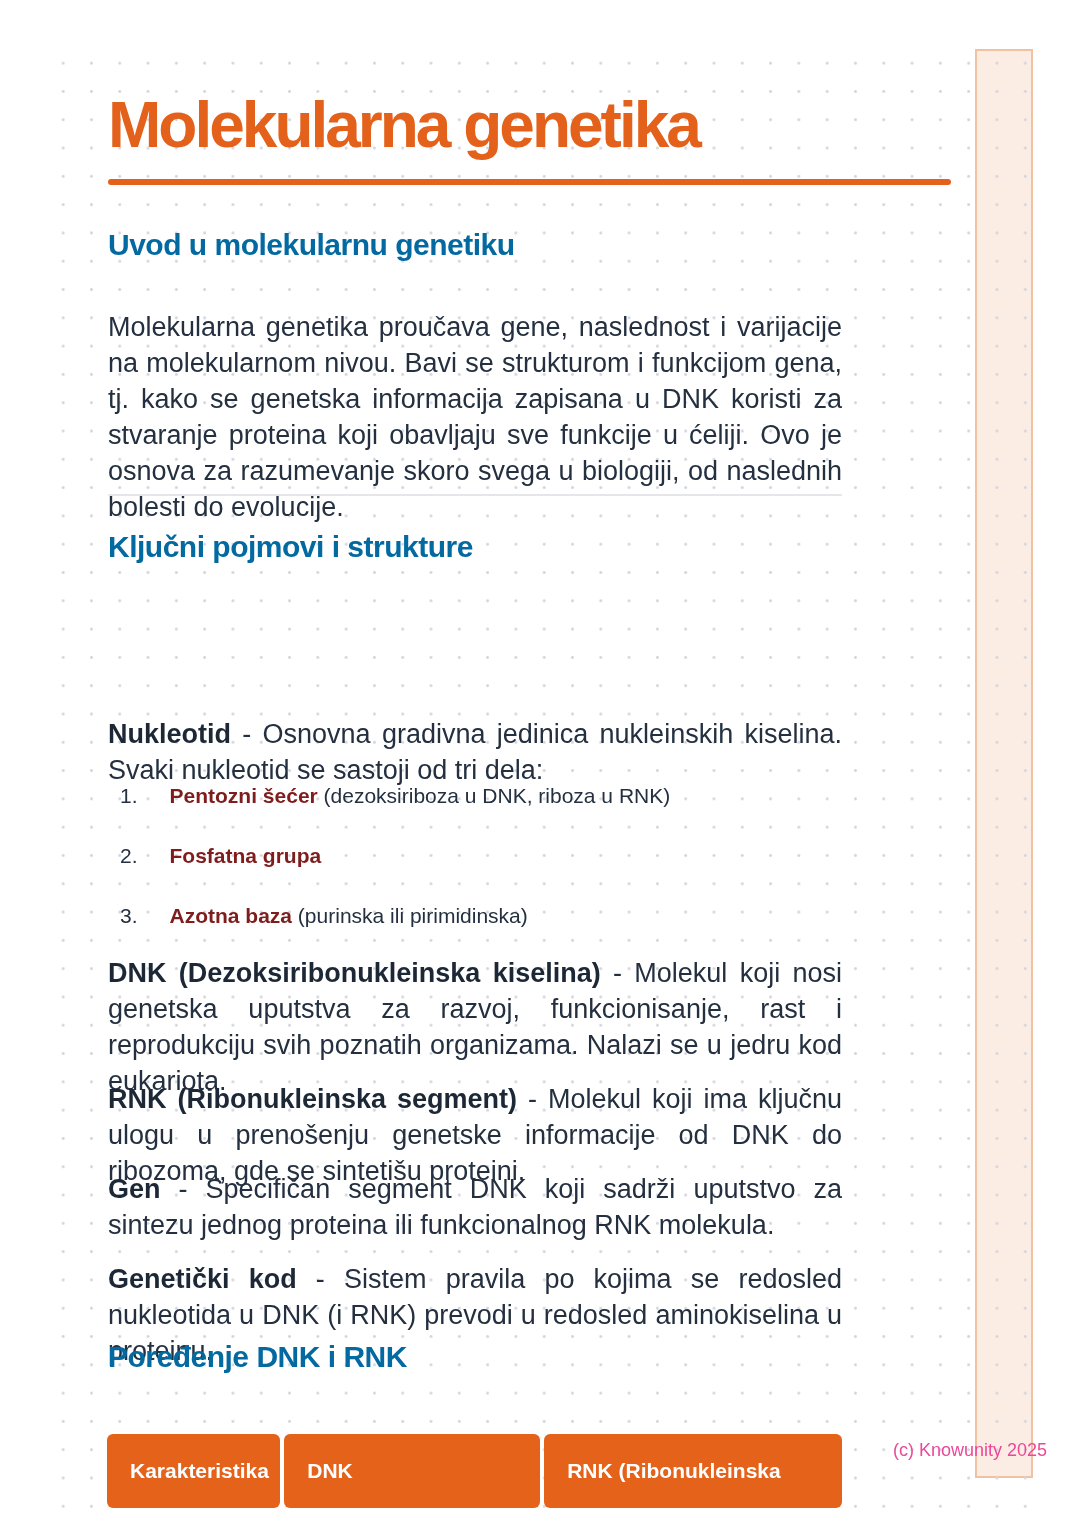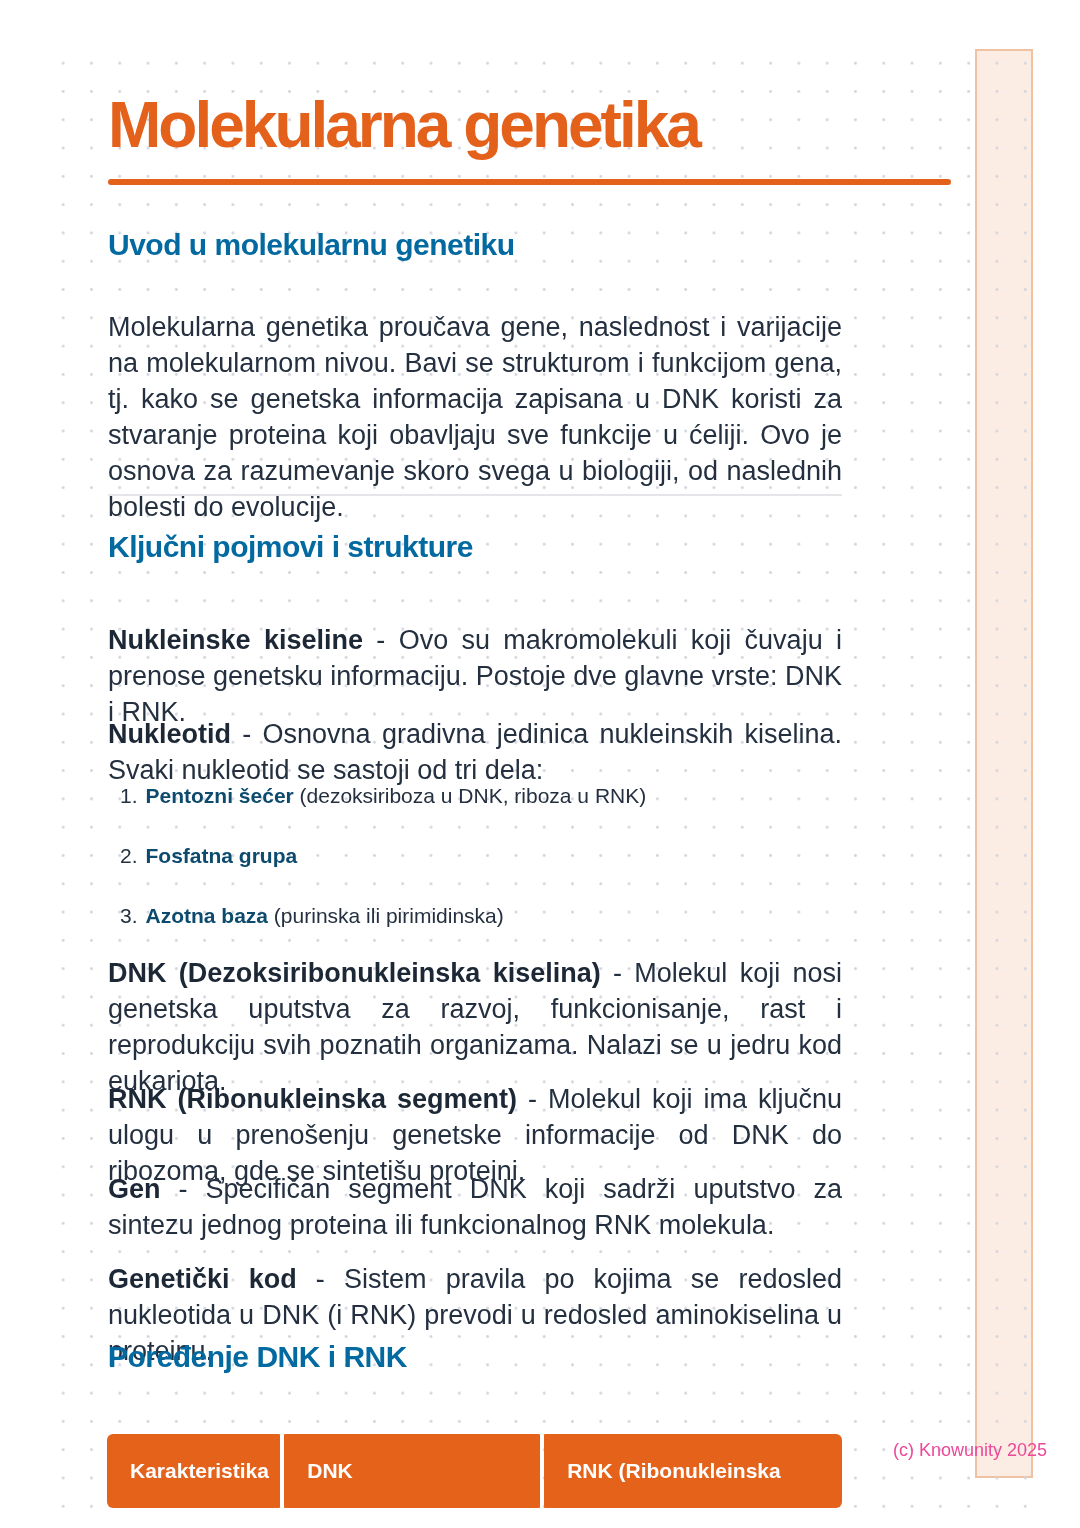--- a/index.html
+++ b/index.html
@@ -61,31 +61,31 @@
   .divider{
     position:absolute;left:93px;top:494px;width:734px;height:2px;
     background:#e4e6ea;border-radius:1px;
   }
   .olist{
     position:absolute;left:105px;top:778px;width:722px;
     font-size:21px;color:#243040;
   }
   .olist .li{height:36px;line-height:36px;margin-bottom:24px;white-space:nowrap;}
   .olist .li-num{margin-right:8px;}
-  .olist .li b{font-weight:700;color:#0c4a6e;}
+  .olist .li b{font-weight:700;color:#7f1d1d;margin-left:24px;}
   .table-header{
     position:absolute;left:92px;top:1402px;width:735px;height:74px;
     display:flex;gap:4px;margin-top:32px;
   }
   .th-cell{
     background:#e5621b;color:#ffffff;
     font-size:21px;font-weight:700;
     display:flex;align-items:center;
     padding-left:23px;box-sizing:border-box;
-    border-radius:1px;
+    border-radius:6px;
     overflow:hidden;white-space:nowrap;
   }
   .th-cell:first-child{border-top-left-radius:6px;border-bottom-left-radius:6px;width:181px;}
   .th-cell.c2{width:268px;}
   .th-cell.c3{width:312px;border-top-right-radius:6px;border-bottom-right-radius:6px;}
   .footer{
     position:absolute;left:893px;top:1440px;
     font-size:18px;color:#ec4899;white-space:nowrap;z-index:5;
   }
 </style>
@@ -104,21 +104,20 @@
     <div class="title-rule"></div>
 
     <div class="h2 h2-intro">Uvod u molekularnu genetiku</div>
 
     <p class="body-par p-intro">Molekularna genetika proučava gene, naslednost i varijacije na molekularnom nivou. Bavi se strukturom i funkcijom gena, tj. kako se genetska informacija zapisana u DNK koristi za stvaranje proteina koji obavljaju sve funkcije u ćeliji. Ovo je osnova za razumevanje skoro svega u biologiji, od naslednih bolesti do evolucije.</p>
 
     <div class="divider"></div>
 
     <div class="h2 h2-key">Ključni pojmovi i strukture</div>
 
-    <p class="body-par p-term1"><b>Nukleinske kiseline</b><span> - </span><span>Ovo su makromolekuli koji čuvaju i prenose genetsku informaciju. Postoje dve glavne vrste: DNK i RNK.</span></p>
 
     <p class="body-par p-term2"><b>Nukleotid</b><span> - </span><span>Osnovna gradivna jedinica nukleinskih kiselina. Svaki nukleotid se sastoji od tri dela:</span></p>
 
     <div class="olist">
       <div class="li"><span class="li-num">1.</span><b>Pentozni šećer</b><span> (dezoksiriboza u DNK, riboza u RNK)</span></div>
       <div class="li"><span class="li-num">2.</span><b>Fosfatna grupa</b><span></span></div>
       <div class="li"><span class="li-num">3.</span><b>Azotna baza</b><span> (purinska ili pirimidinska)</span></div>
     </div>
 
     <p class="body-par p-def1"><b>DNK (Dezoksiribonukleinska kiselina)</b><span> - </span><span>Molekul koji nosi genetska uputstva za razvoj, funkcionisanje, rast i reprodukciju svih poznatih organizama. Nalazi se u jedru kod eukariota.</span></p>

